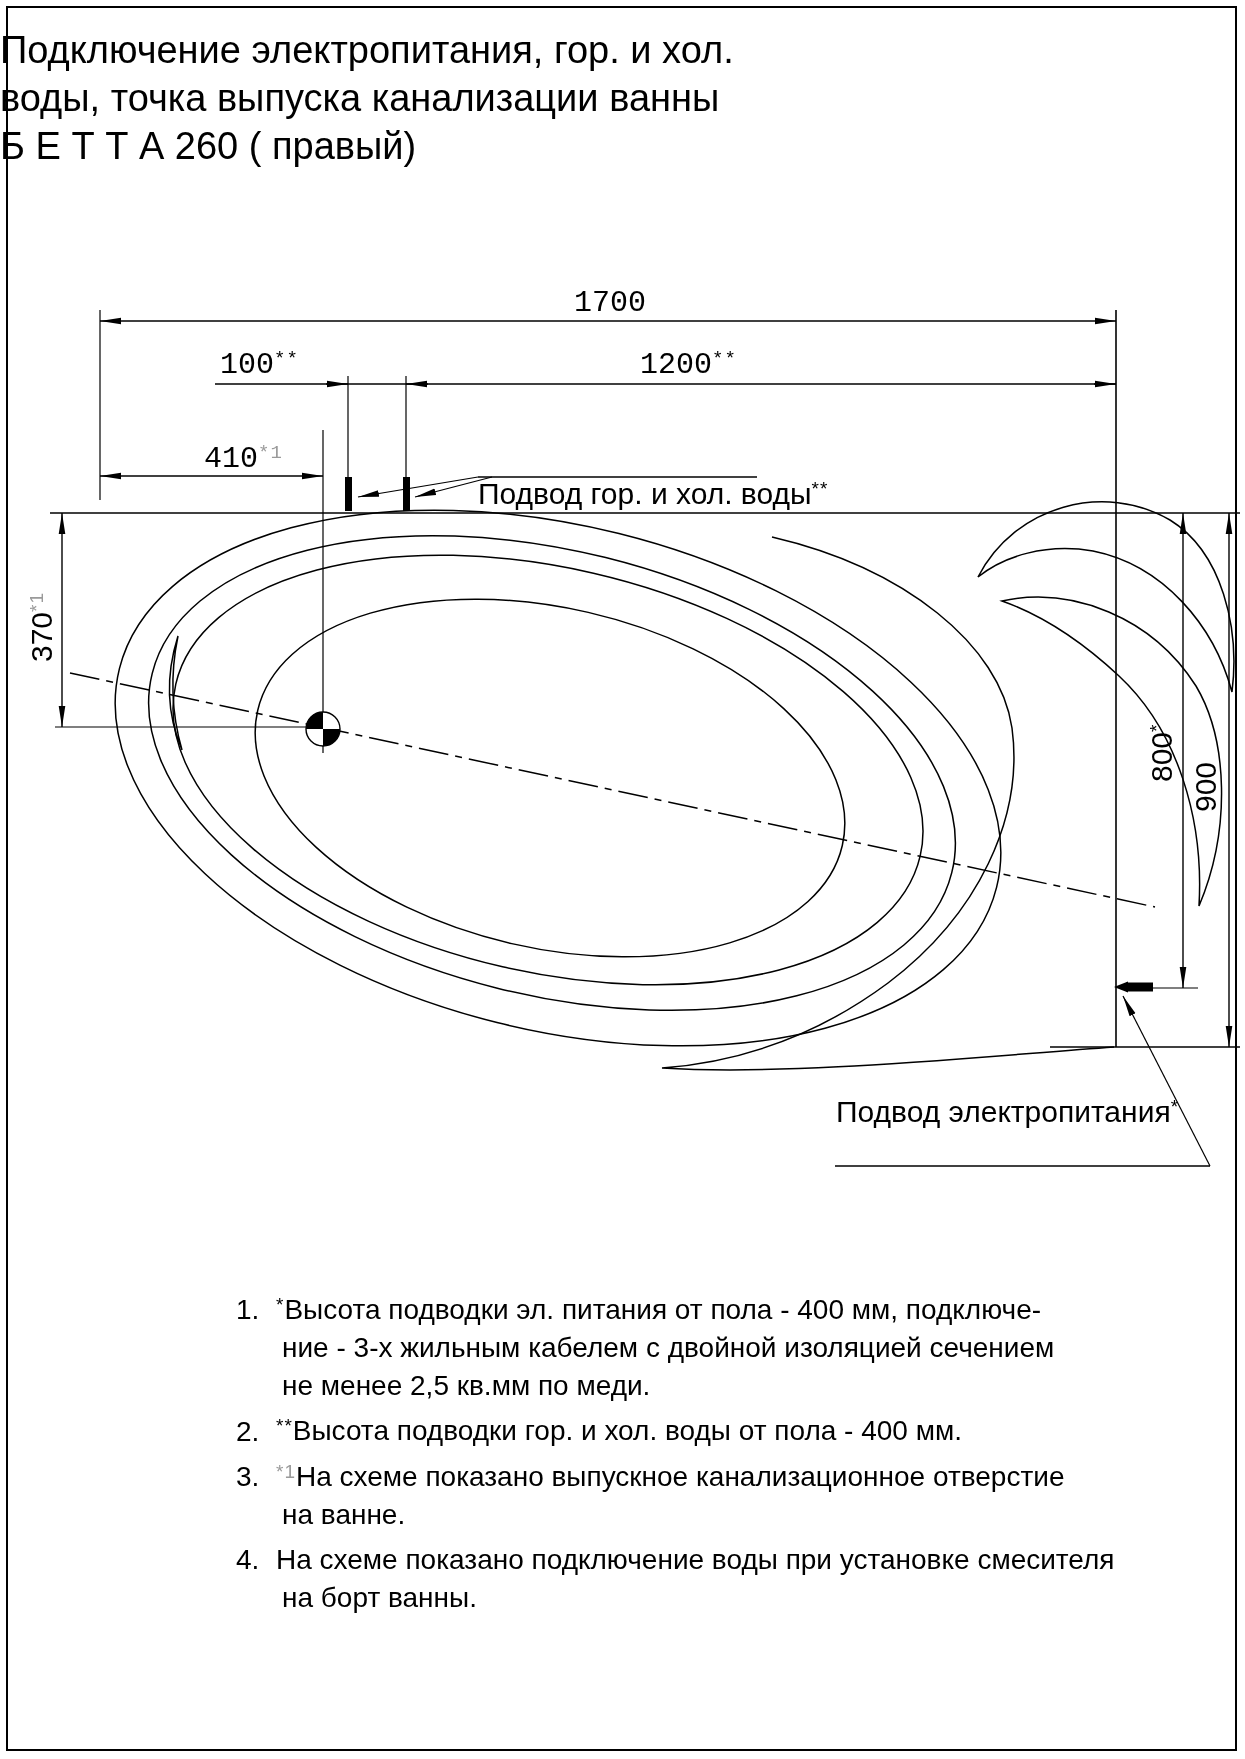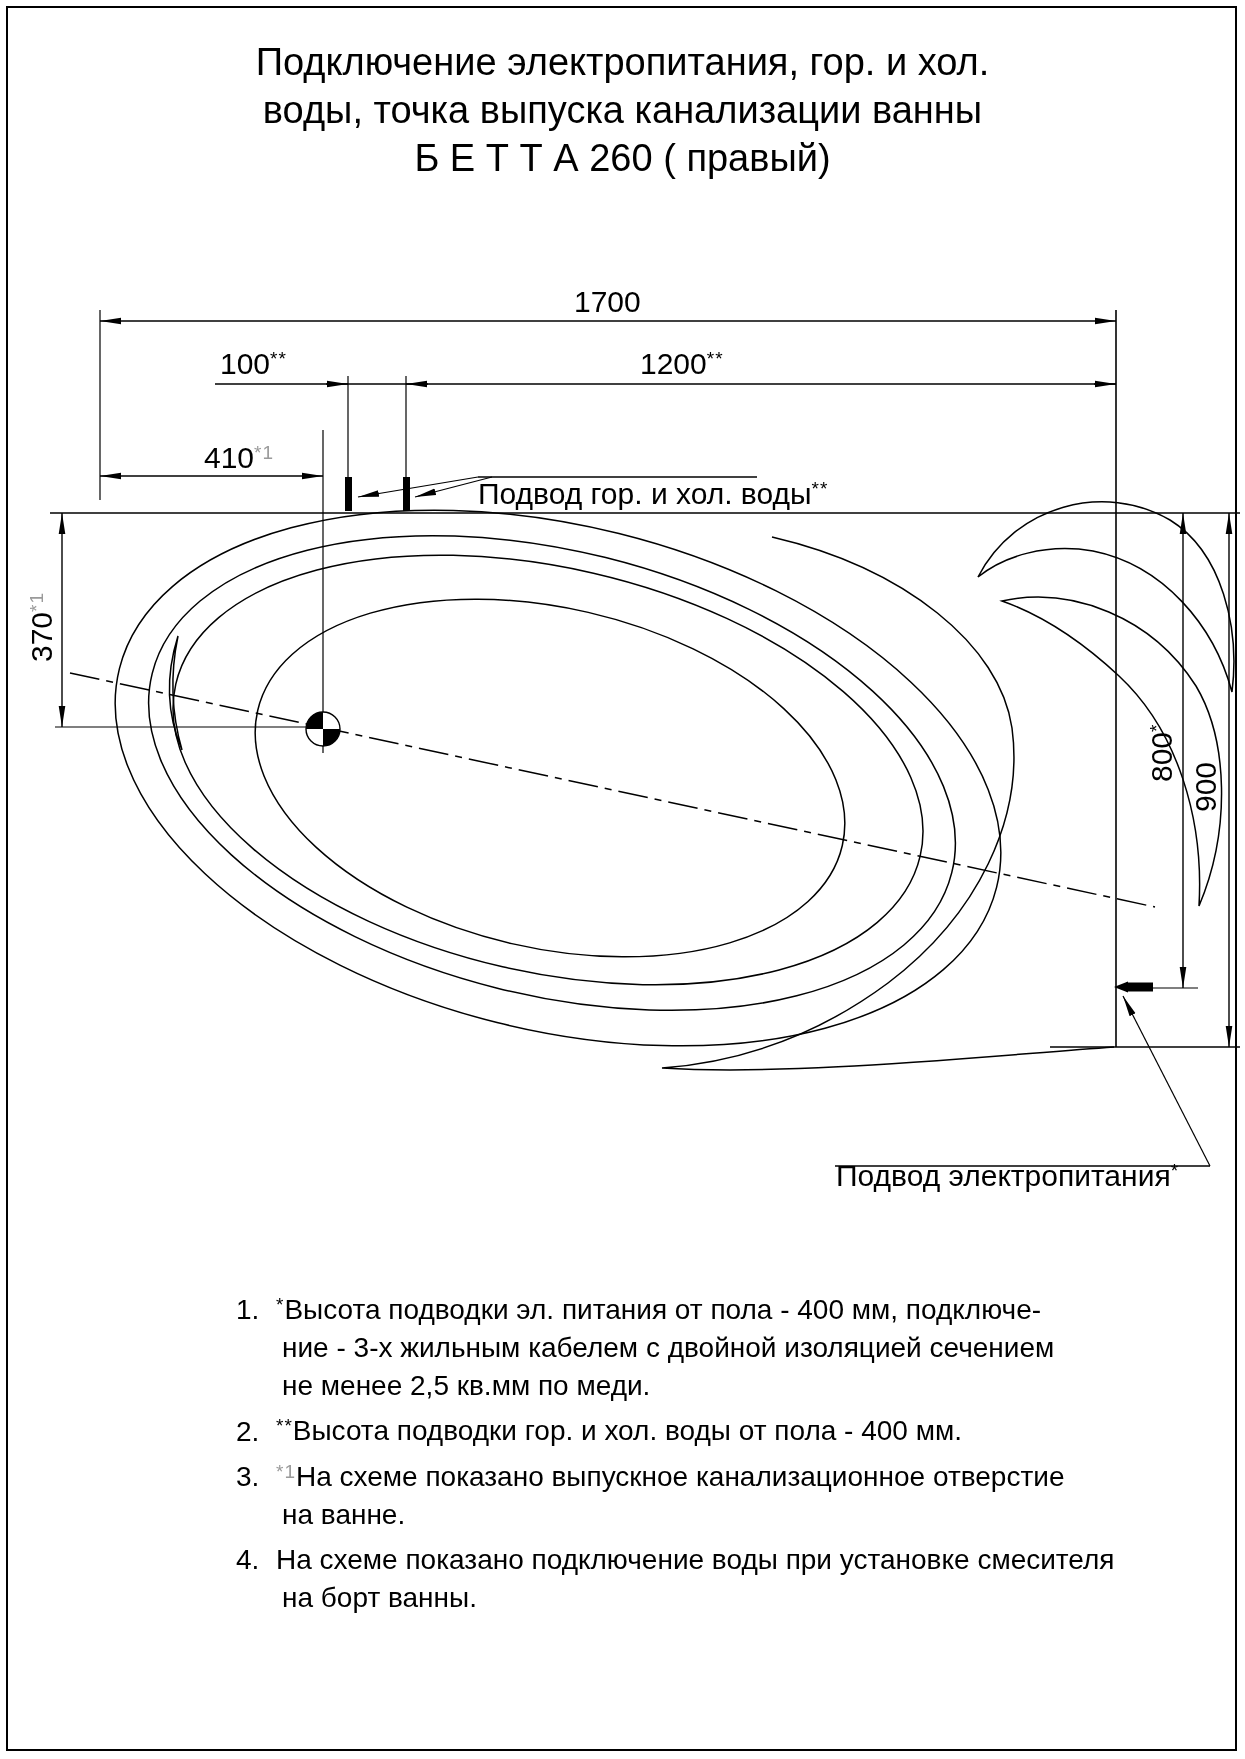--- a/index.html
+++ b/index.html
@@ -2,23 +2,23 @@
 <html><head>
 <meta charset="utf-8">
 <style>
   html,body{margin:0;padding:0;background:#9a9a9a;}
   .page{
     position:relative;width:1245px;height:1759px;background:#fff;
     margin:0 auto;overflow:hidden;color:#000;
     font-family:"Liberation Sans",sans-serif;
   }
   .frame{position:absolute;left:6px;top:6px;width:1227px;height:1741px;border:2px solid #000;}
-  .title{position:absolute;top:26px;left:0;width:100%;text-align:center;font-size:38px;line-height:48px;margin-top:12px;}
+  .title{position:absolute;top:26px;left:0;width:100%;font-size:38px;line-height:48px;}
   svg.draw{position:absolute;left:0;top:0;}
-  .dim{position:absolute;font-size:30px;white-space:nowrap;}
+  .dim{position:absolute;font-size:30px;white-space:nowrap;font-family:Liberation Mono, monospace;}
   .vtext{position:absolute;font-size:30px;white-space:nowrap;transform:rotate(-90deg);transform-origin:0 0;}
   .lbl{position:absolute;font-size:30px;white-space:nowrap;margin-top:36px;}
   sup{font-size:19px;position:relative;top:2px;letter-spacing:1px;}
   .gray{color:#9a9a9a;}
   .notes{position:absolute;left:236px;top:1284px;font-size:28px;line-height:38px;}
   .nnum{display:inline-block;min-width:40px;}
   .contline{padding-left:46px;}
   .note{margin:0;}
 </style>
 </head>
@@ -110,21 +110,21 @@
   <div class="dim" style="left:204px;top:440px;"><span>410</span><sup class="gray">*1</sup></div>
 
   <div class="vtext" style="left:24px;top:662px;"><span>370</span><sup class="gray">*1</sup></div>
 
   <div class="vtext" style="left:1144px;top:782px;"><span>800</span><sup>*</sup></div>
 
   <div class="vtext" style="left:1188px;top:812px;"><span>900</span><sup></sup></div>
 
   <div class="lbl" style="left:478px;top:440px;"><span>Подвод гор. и хол. воды</span><sup>**</sup></div>
 
-  <div class="lbl" style="left:836px;top:1122px;"><span>Подвод электропитания</span><sup>*</sup></div>
+  <div class="lbl" style="left:836px;top:1058px;"><span>Подвод электропитания</span><sup>*</sup></div>
 
   <div class="notes">
     <div class="note">
       <div><span class="nnum">1.</span><sup>*</sup><span>Высота подводки эл. питания от пола - 400 мм, подключе-</span></div>
       <div class="contline"><span>ние - 3-х жильным кабелем с двойной изоляцией сечением</span></div>
       <div class="contline"><span>не менее 2,5 кв.мм по меди.</span></div>
     </div>
     <div class="note">
       <div><span class="nnum">2.</span><sup>**</sup><span>Высота подводки гор. и хол. воды от пола - 400 мм.</span></div>
     </div>

